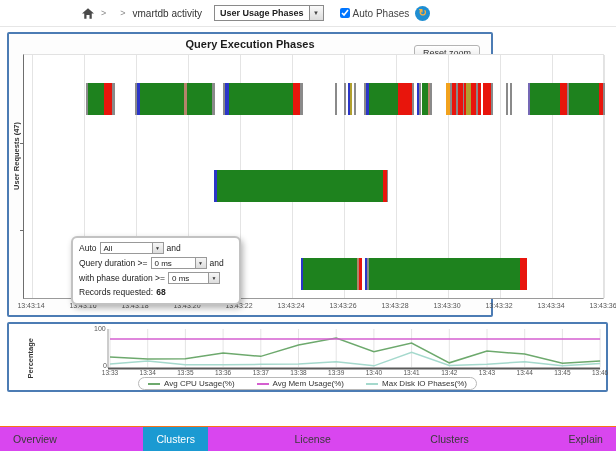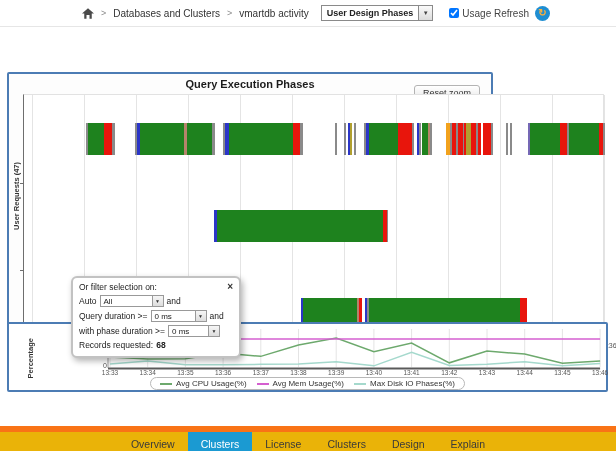--- a/index.html
+++ b/index.html
@@ -22,21 +22,21 @@
   .autorf { display:flex; align-items:center; margin-left:16px; gap:3px; }
   .autorf input { width:10px; height:10px; }
   .lastupd { margin-left:13px; white-space:nowrap; }
   .lastupd b { font-weight:normal; margin-left:4px; }
   .refbtn { margin-left:6px; width:15px; height:15px; border-radius:50%; background:#1f8ed2;
             color:#ffb03b; font-size:10px; font-weight:bold; display:flex; align-items:center;
             justify-content:center; cursor:pointer; line-height:1; }
 
   
   .panel { position:absolute; border:2px solid #4c7cb4; border-radius:2px; background:#fdfdfd; }
-  .main-panel { left:7px; top:32px; width:486px; height:285px;margin-top:40px; }
+  .main-panel { left:7px; top:32px; width:486px; height:285px; }
   .chart-title { position:absolute; top:4px; left:0; right:0; text-align:center;
                  font-size:11px; font-weight:bold; color:#1c1c1c; }
   .reset-zoom { position:absolute; top:11px; right:11px; font-size:9px; color:#333;
                 padding:2px 8px; border:1px solid #b3b3b3; border-radius:3px;
                 background:linear-gradient(#ffffff,#e7e7e7); cursor:pointer;
                 font-family:"Liberation Sans", sans-serif; }
   .gy-label { position:absolute; left:3px; top:88px; writing-mode:vertical-rl;
               transform:rotate(180deg); font-size:7.5px; font-weight:bold; color:#333; }
   .gplot { position:absolute; left:14px; top:20px; width:581px; height:245px; background:#fff;
            border:1px solid #e2e2e2; border-left:1px solid #6e6e6e; border-bottom:1px solid #9a9a9a; }
@@ -63,53 +63,52 @@
   .precords b { font-weight:bold; }
 
   
   .usage-panel { left:7px; top:322px; width:601px; height:70px; background:#fff; }
   .uy-label { position:absolute; left:17px; top:14px; writing-mode:vertical-rl;
               transform:rotate(180deg); font-size:7.5px; font-weight:bold; color:#333; }
   .uytick { position:absolute; font-size:7px; color:#555; }
   .uxaxis span { position:absolute; transform:translateX(-50%); font-size:6.5px; color:#555;
                  top:45px; white-space:nowrap; }
   .ulegend { position:absolute; left:0; right:0; top:53px; display:flex; justify-content:center; }
-  .ulegend .pill { display:inline-flex; align-items:center; gap:10px; border:1px solid #b8b8b8;
+  .ulegend .pill { display:inline-flex; align-items:center; gap:22px; border:1px solid #b8b8b8;
                    border-radius:8px; background:#fff; padding:1px 9px; }
   .ulegend .item { display:inline-flex; align-items:center; font-size:8px; color:#333; cursor:pointer; }
   .ulegend .dash { display:inline-block; width:12px; height:2px; margin-right:4px; }
 
   
-  .footer { position:absolute; left:0; right:0; bottom:0; height:25px; background:#eab308;
-            border-top:6px solid #f97316; display:flex; justify-content:center; }
+  .footer { position:absolute; left:0; right:0; bottom:0; height:25px; background:#d946ef;
+            border-top:1px solid #f97316; display:flex; justify-content:space-between; }
   .tab { line-height:24px; padding:0 13px; font-size:10.5px; color:#3a3a3a; cursor:pointer; }
   .tab.active { background:#1b9ad2; color:#fff; }
 </style>
 </head>
 <body>
 
 <div class="page">
 
   <div class="hdr">
     <span class="homebtn">
       <svg width="12" height="11" viewBox="0 0 16 14">
           <path d="M8 0 L16 7 L13 7 L13 14 L10 14 L10 9 L6 9 L6 14 L3 14 L3 7 L0 7 Z" fill="#4a4a4a"></path>
         </svg>
     </span>
     <span class="sep">&gt;</span>
-    <span class="crumb">Databases and Clusters</span>
     <span class="sep">&gt;</span>
     <span class="crumb">vmartdb activity</span>
     <span class="vsel">
-      <span class="val">User Design Phases</span>
+      <span class="val">User Usage Phases</span>
       <span class="btn">▼</span>
     </span>
     <span class="autorf">
       <input type="checkbox" checked="checked" style="">
-      <span>Usage Refresh</span>
+      <span>Auto Phases</span>
     </span>
     <span class="refbtn">
       <span>↻</span>
     </span>
   </div>
 
   <div class="panel main-panel">
     <div class="chart-title">Query Execution Phases</div>
     <button class="reset-zoom">Reset zoom</button>
     <div class="gy-label">User Requests (47)</div>
@@ -233,24 +232,20 @@
         <span style="left: 282px;">13:43:24</span>
         <span style="left: 334px;">13:43:26</span>
         <span style="left: 386px;">13:43:28</span>
         <span style="left: 438px;">13:43:30</span>
         <span style="left: 490px;">13:43:32</span>
         <span style="left: 542px;">13:43:34</span>
         <span style="left: 594px;">13:43:36</span>
       </div>
 
     <div class="popup">
-      <div class="prow">
-        <span>Or filter selection on:</span>
-        <span class="pclose">×</span>
-      </div>
       <div class="prow">
         <span>Auto</span>
         <span class="psel" style="width:64px">
           <span class="val" style="flex:1">All</span>
           <span class="btn">▼</span>
         </span>
         <span>and</span>
       </div>
       <div class="prow">
         <span>Query duration &gt;=</span>
@@ -331,17 +326,16 @@
           </span>
         </span>
     </div>
   </div>
 
   <div class="footer">
     <div class="tab">Overview</div>
     <div class="tab active">Clusters</div>
     <div class="tab">License</div>
     <div class="tab">Clusters</div>
-    <div class="tab">Design</div>
     <div class="tab">Explain</div>
   </div>
 
 </div>
 
 </body></html>

